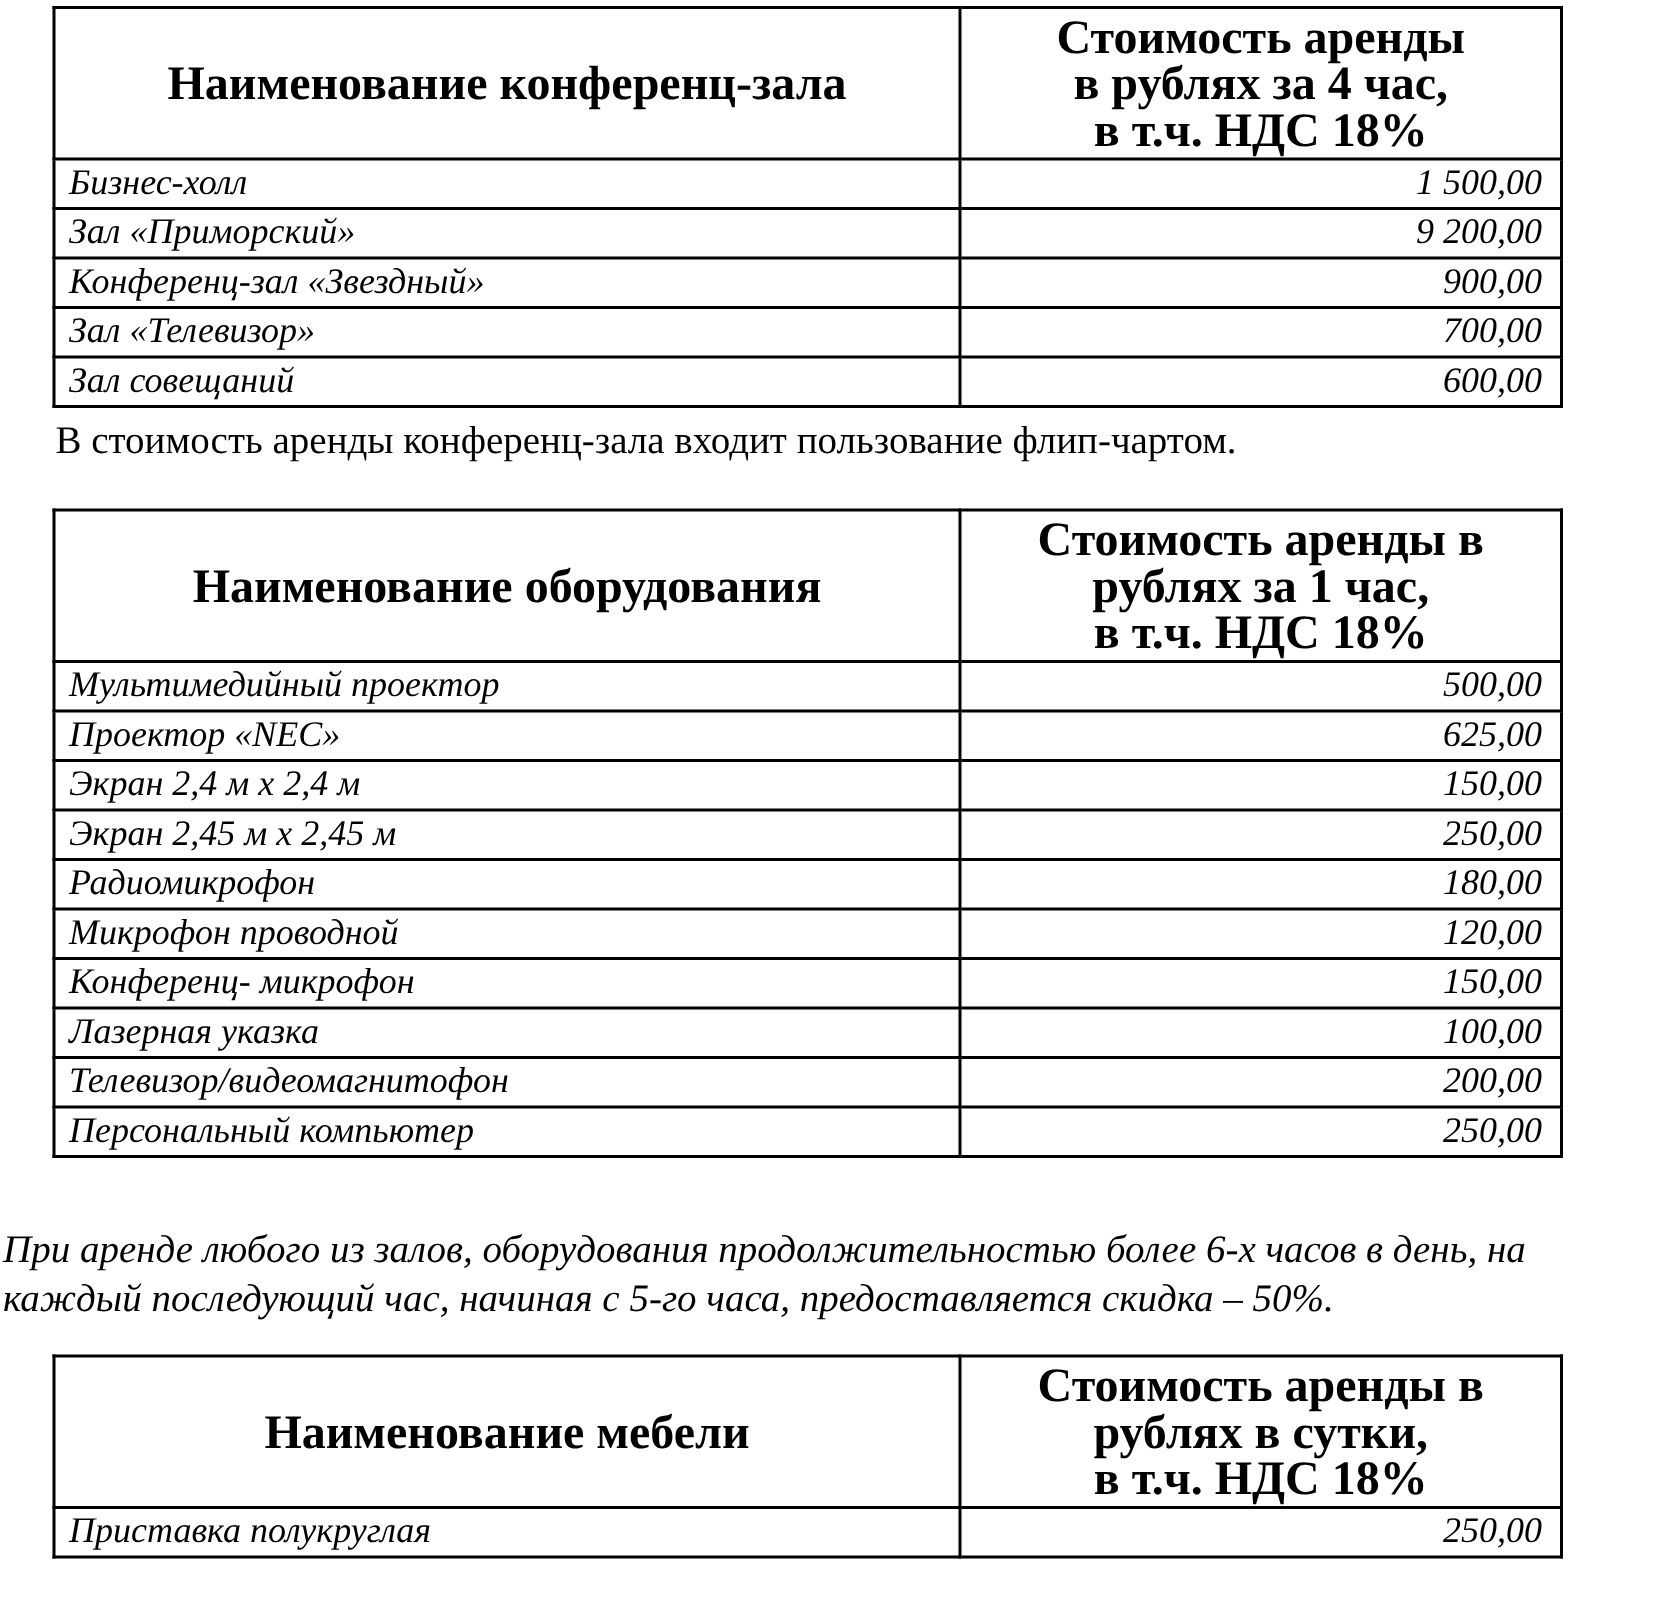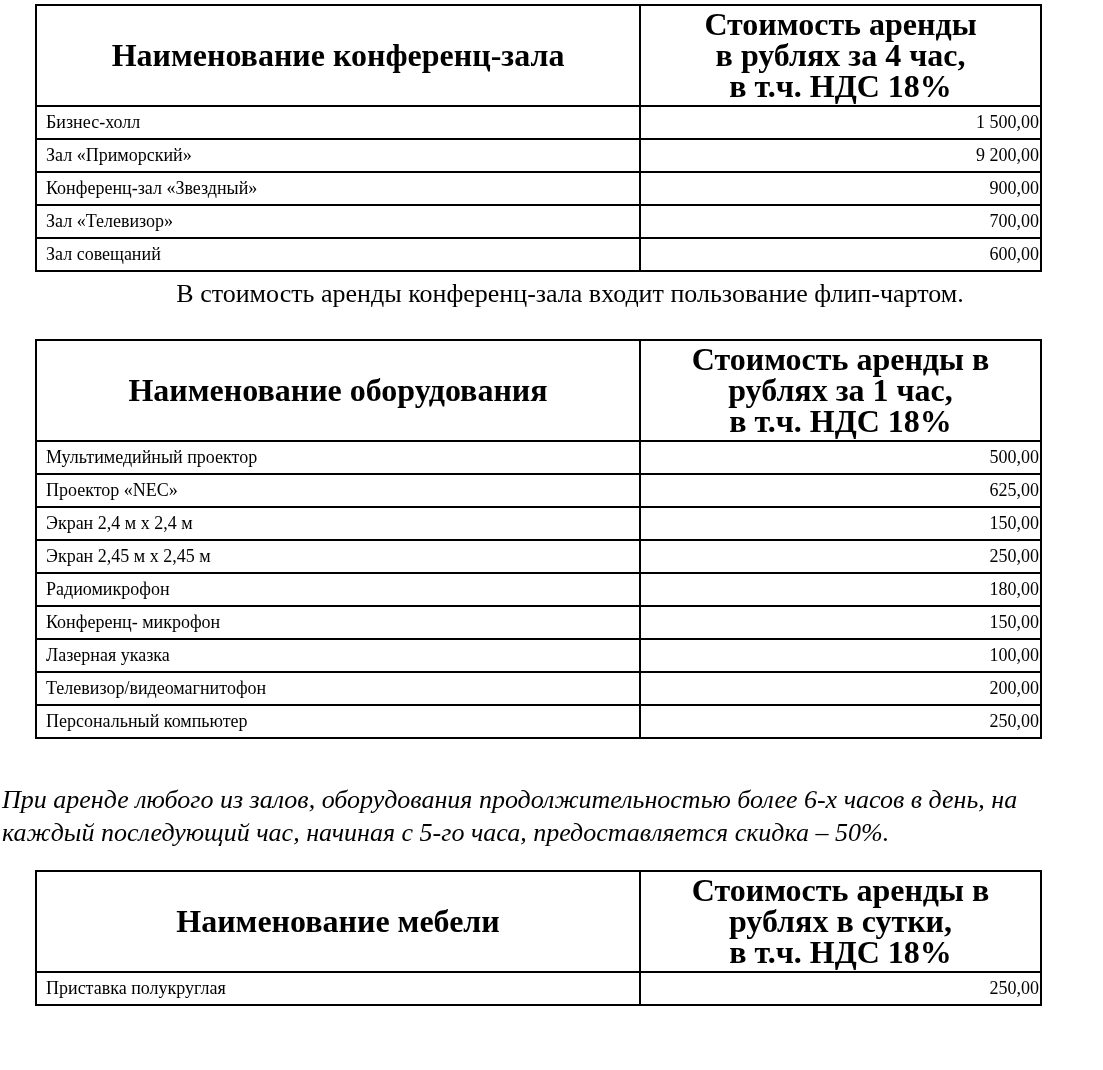--- a/index.html
+++ b/index.html
@@ -29,40 +29,40 @@
   th.price-col { width: 383px; }
   table.price-table thead th {
     font-weight: bold;
     font-size: 32px;
     line-height: 31px;
     text-align: center;
     vertical-align: middle;
     padding: 3px 8px;
   }
   table.price-table tbody td {
-    font-size: 18px;
+    font-size: 24px;
     line-height: 29px;
     height: 29px;
     vertical-align: middle;
     padding: 1px 6px 1px 9px;
     white-space: nowrap;
     overflow: hidden;
+    font-style: italic;
   }
   table.price-table tbody td.cell-price {
     text-align: right;
-    padding-right: 1px;
+    padding-right: 12px;
   }
   #table-conference { margin-top: 4px; }
   #table-equipment  { margin-top: 29px; }
   #table-furniture  { margin-top: 21px; }
   .note-flipchart {
     margin: 6px 0 0 37px;
     font-size: 26px;
     line-height: 32px;
-    text-align: center;
   }
   .note-discount {
     margin: 44px 0 0 2px;
     font-size: 26px;
     line-height: 33px;
     font-style: italic;
     width: 1100px;
   }
   .hdr-line { display: block; }
 </style>
@@ -134,20 +134,24 @@
         </tr>
         <tr>
           <td class="cell-name">Экран 2,45 м х 2,45 м</td>
           <td class="cell-price">250,00</td>
         </tr>
         <tr>
           <td class="cell-name">Радиомикрофон</td>
           <td class="cell-price">180,00</td>
         </tr>
         <tr>
+          <td class="cell-name">Микрофон проводной</td>
+          <td class="cell-price">120,00</td>
+        </tr>
+        <tr>
           <td class="cell-name">Конференц- микрофон</td>
           <td class="cell-price">150,00</td>
         </tr>
         <tr>
           <td class="cell-name">Лазерная указка</td>
           <td class="cell-price">100,00</td>
         </tr>
         <tr>
           <td class="cell-name">Телевизор/видеомагнитофон</td>
           <td class="cell-price">200,00</td>

